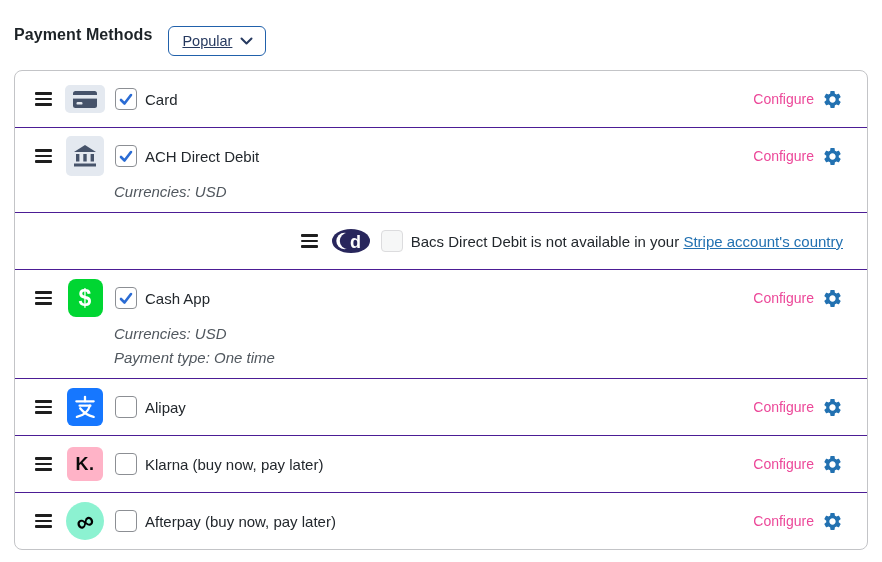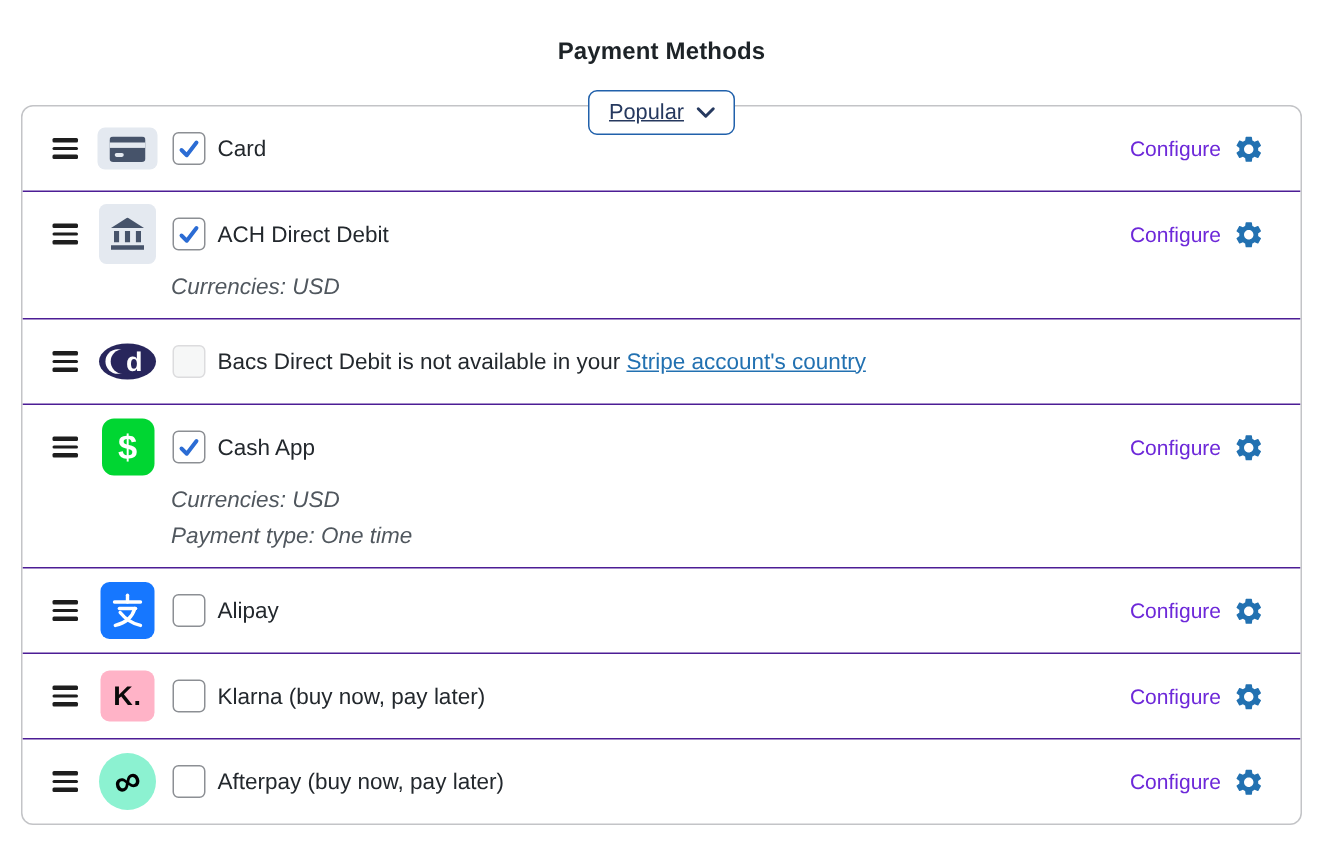--- a/index.html
+++ b/index.html
@@ -1,31 +1,31 @@
 <!DOCTYPE html>
 <html><head>
 <meta charset="utf-8">
 <style>
   * { box-sizing: border-box; margin: 0; padding: 0; }
   html,body { width:882px; height:562px; background:#fff; font-family:"Liberation Sans",sans-serif; color:#23282d; }
 
   .page { padding: 26px 14px 0 14px; }
 
-  .page-header { display:flex; align-items:center; gap:16px; margin-bottom:10px; height:34px;flex-direction:column; }
+  .page-header { display:flex; align-items:flex-start; gap:16px; margin-bottom:10px; height:34px; }
   .page-title { font-size:16px; font-weight:bold; color:#1d2327; letter-spacing:.1px; }
   .filter-btn { display:inline-flex; align-items:center; gap:8px; background:#fff;
     border:1.5px solid #2161ab; border-radius:6px; padding:6px 12px 6px 13px;
     font-size:14.5px; color:#26395f; font-weight:500; cursor:pointer; font-family:inherit;text-decoration:underline; }
   .filter-btn svg { display:block; }
 
   .methods-list { border:1px solid #c3c4c7; border-radius:8px; background:#fff; overflow:hidden; }
   .method-row { padding:8px 24px 8px 20px; }
   .method-row + .method-row { border-top:1px solid #4c1d95; }
 
-  .row-main { display:flex; align-items:center; min-height:40px; }
+  .row-main { display:flex; align-items:center; min-height:40px;justify-content:flex-end; }
 
   .drag-handle { width:17px; display:flex; flex-direction:column; gap:3px; cursor:grab; flex:0 0 auto; }
   .drag-handle span { display:block; height:2.6px; background:#1e1e1e; border-radius:1px; }
 
   .icon-slot { width:40px; margin-left:13px; display:flex; align-items:center; justify-content:center; flex:0 0 auto; }
   .pm-icon { display:flex; align-items:center; justify-content:center; overflow:hidden; }
   .pm-icon.card, .pm-icon.bank { background:#e4e9f0; border-radius:5px; }
   .pm-icon.card { width:40px; height:28px; }
   .pm-icon.bank { width:38px; height:40px; }
   .pm-icon.cashapp { width:35px; height:38px; border-radius:8px; background:#00d632; color:#fff; font-size:23px; font-weight:bold; }
@@ -38,21 +38,21 @@
   .checkbox { width:22px; height:22px; margin-left:10px; border:1px solid #8c8f94; border-radius:4px;
     background:#fff; display:flex; align-items:center; justify-content:center; cursor:pointer; flex:0 0 auto; }
   .checkbox svg { display:none; }
   .checkbox.checked svg { display:block; }
   .checkbox.disabled { border-color:#dcdcde; background:#f6f7f7; cursor:default; }
 
   .method-label { margin-left:8px; font-size:15px; color:#23282d; }
   .method-label a { color:#2271b1; }
 
   .row-right { margin-left:auto; display:flex; align-items:center; gap:8px; }
-  .configure-link { color:#6d28d9; font-size:14px; text-decoration:none; cursor:pointer; }
+  .configure-link { color:#ec4899; font-size:14px; text-decoration:none; cursor:pointer; }
   .gear { display:block; cursor:pointer; }
 
   .row-details { margin-left:79px; }
   .detail-line { font-size:15px; color:#50575e; margin-top:7px;font-style:italic; }
   .method-row .row-details .detail-line:last-child { margin-bottom:4px; }
 </style>
 </head>
 <body>
 
 <div class="page">

